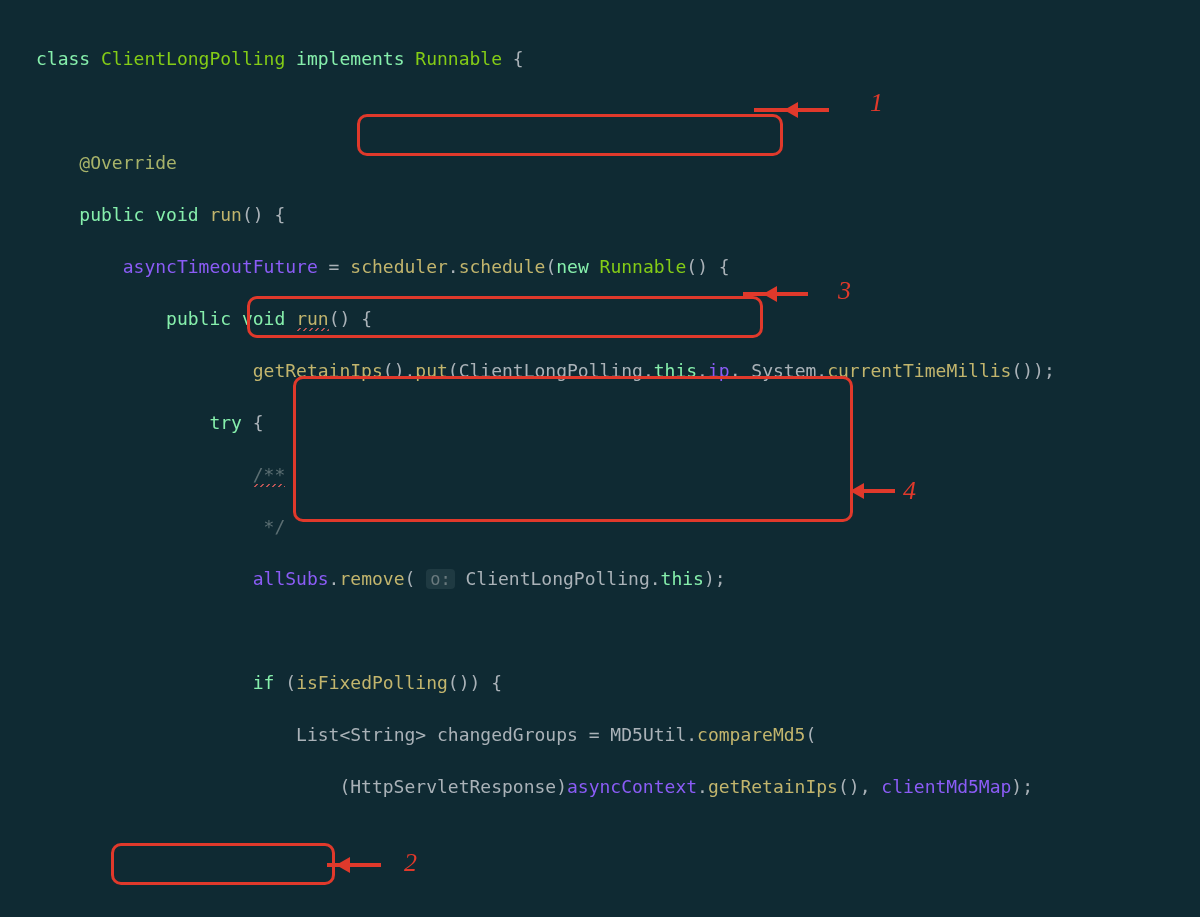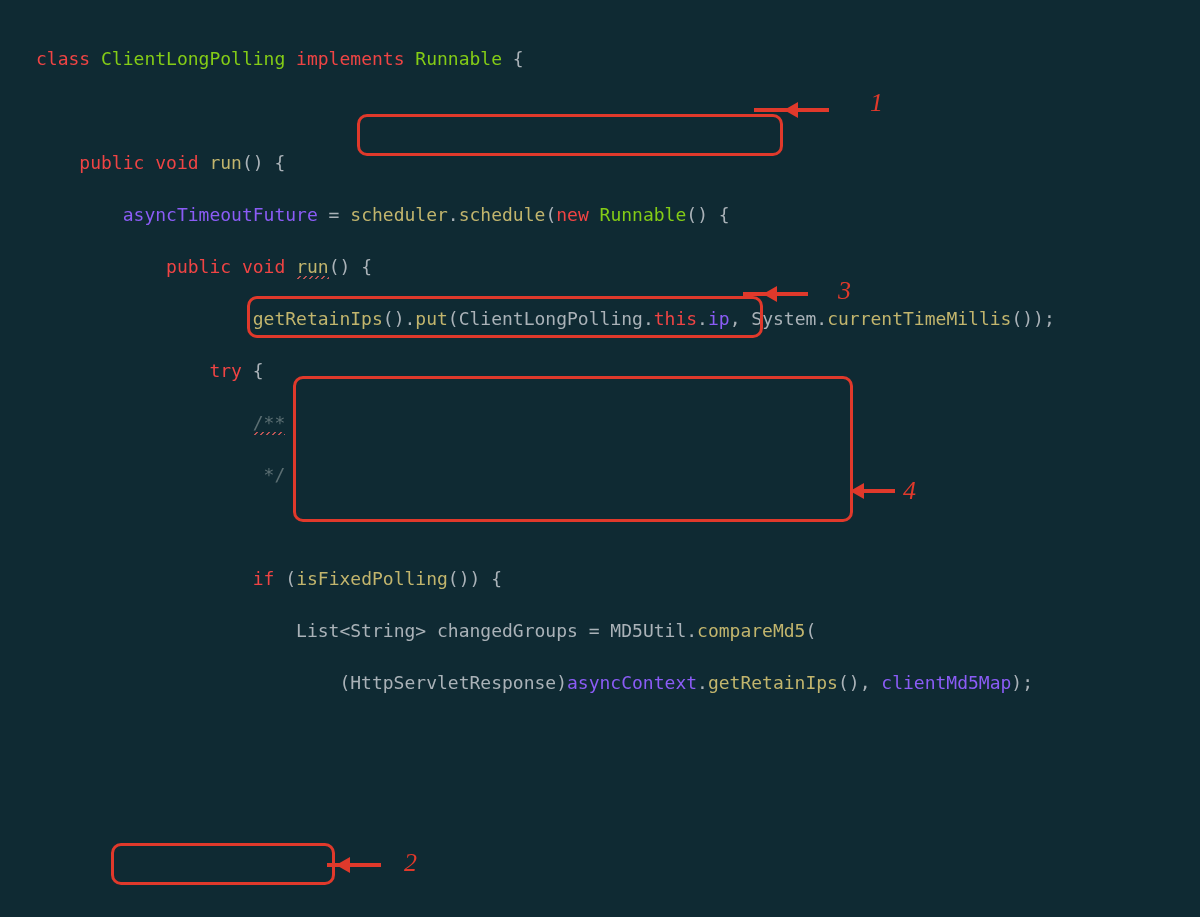--- a/index.html
+++ b/index.html
@@ -9,21 +9,21 @@
     font-size:18px;
     line-height:26px;
     color:#aab2b8;
   }
   .code{
     position:relative;
     padding:20px 0 0 36px;
     white-space:pre;
   }
   .ln{display:block;}
-  .kw  {color:#ef4444;margin-top:21px;}           
+  .kw  {color:#86efac;margin-top:21px;}           
   .typ {color:#84cc16;}           
   .ann {color:#a8b36a;}           
   .mth {color:#c2b56d;}           
   .fld {color:#8b5cf6;}           
   .cmt {color:#5c6f73;} 
   .hint{color:#6a7a7e;background:#1f3a42;border-radius:4px;padding:0 4px;font-size:17px;} 
   .squiggle{
     background:
       linear-gradient(135deg,transparent 40%,#b55 40%,#b55 60%,transparent 60%) repeat-x bottom left / 6px 3px;
     padding-bottom:2px;
@@ -54,27 +54,29 @@
     font-style:italic;
     pointer-events:none;
   }
 </style>
 </head>
 <body>
 
 <div class="code">
 <span class="ln"><span class="kw">class</span> <span class="typ">ClientLongPolling</span> <span class="kw">implements</span> <span class="typ">Runnable</span><span> {</span></span>
 <span class="ln"> </span>
+<span class="ln">    <span class="ann">@Override</span></span>
 <span class="ln">    <span class="kw">public</span> <span class="kw">void</span> <span class="mth">run</span><span>() {</span></span>
 <span class="ln">        <span class="fld">asyncTimeoutFuture</span><span> = </span><span class="mth">scheduler</span><span>.</span><span class="mth">schedule</span><span>(</span><span class="kw">new</span> <span class="typ">Runnable</span><span>() {</span></span>
 <span class="ln">            <span class="kw">public</span> <span class="kw">void</span> <span class="mth squiggle">run</span><span>() {</span></span>
 <span class="ln">                    <span class="mth">getRetainIps</span><span>().</span><span class="mth">put</span><span>(ClientLongPolling.</span><span class="kw">this</span><span>.</span><span class="fld">ip</span><span>, System.</span><span class="mth">currentTimeMillis</span><span>());</span></span>
 <span class="ln">                <span class="kw">try</span><span> {</span></span>
 <span class="ln">                    <span class="cmt squiggle">/**</span></span>
 <span class="ln">                    <span class="cmt"> */</span></span>
+<span class="ln">                    <span class="fld">allSubs</span><span>.</span><span class="mth">remove</span><span>( </span><span class="hint">o:</span><span> ClientLongPolling.</span><span class="kw">this</span><span>);</span></span>
 <span class="ln"> </span>
 <span class="ln">                    <span class="kw">if</span><span> (</span><span class="mth">isFixedPolling</span><span>()) {</span></span>
 <span class="ln">                        <span>List&lt;String&gt; changedGroups = MD5Util.</span><span class="mth">compareMd5</span><span>(</span></span>
 <span class="ln">                            <span>(HttpServletResponse)</span><span class="fld">asyncContext</span><span>.</span><span class="mth">getRetainIps</span><span>(), </span><span class="fld">clientMd5Map</span><span>);</span></span>
 
 
 
 
 
 

